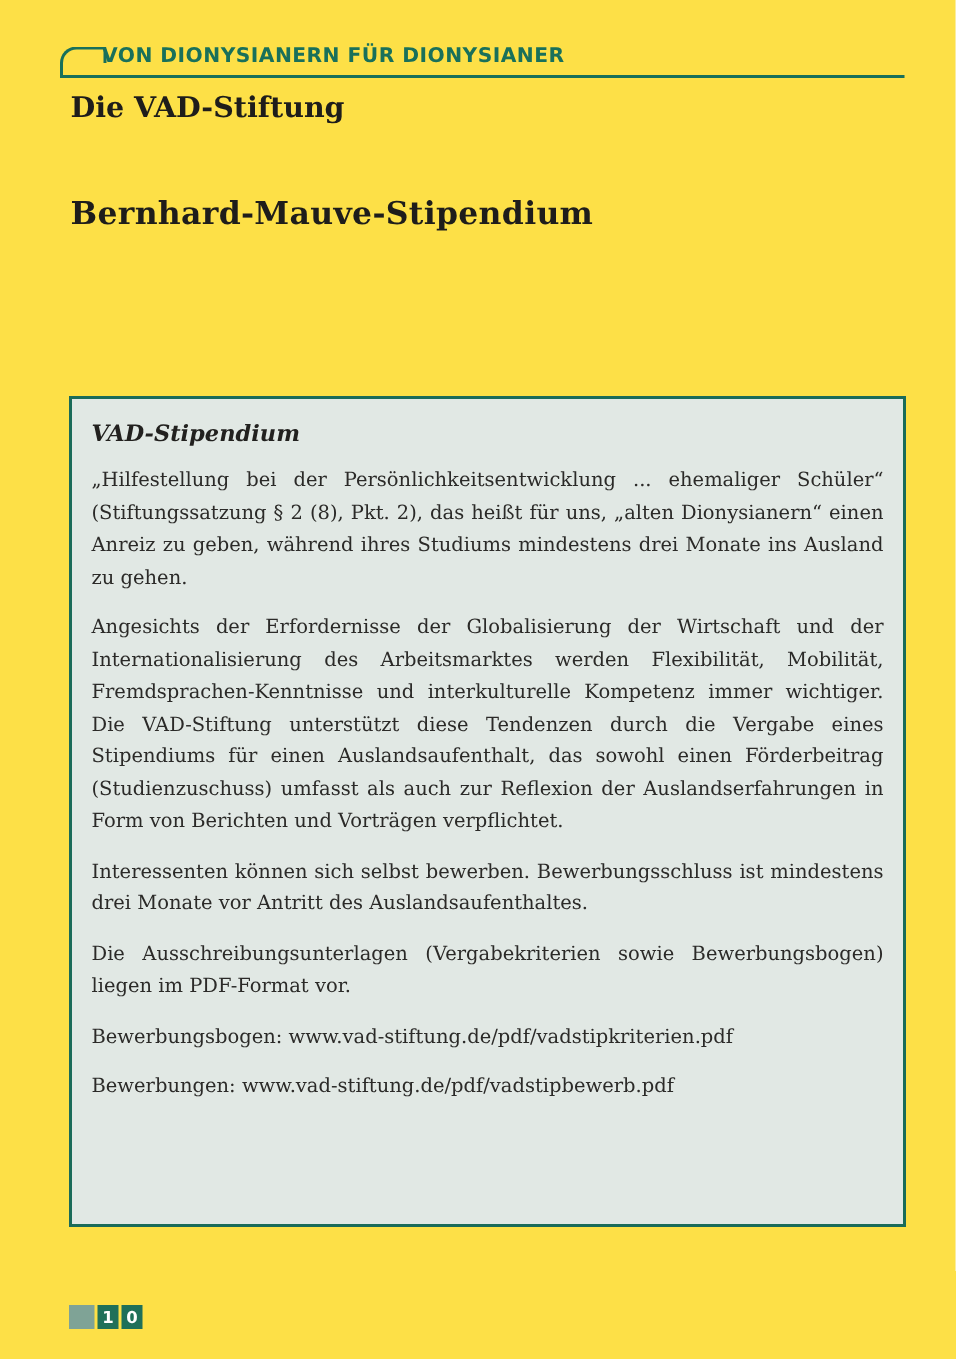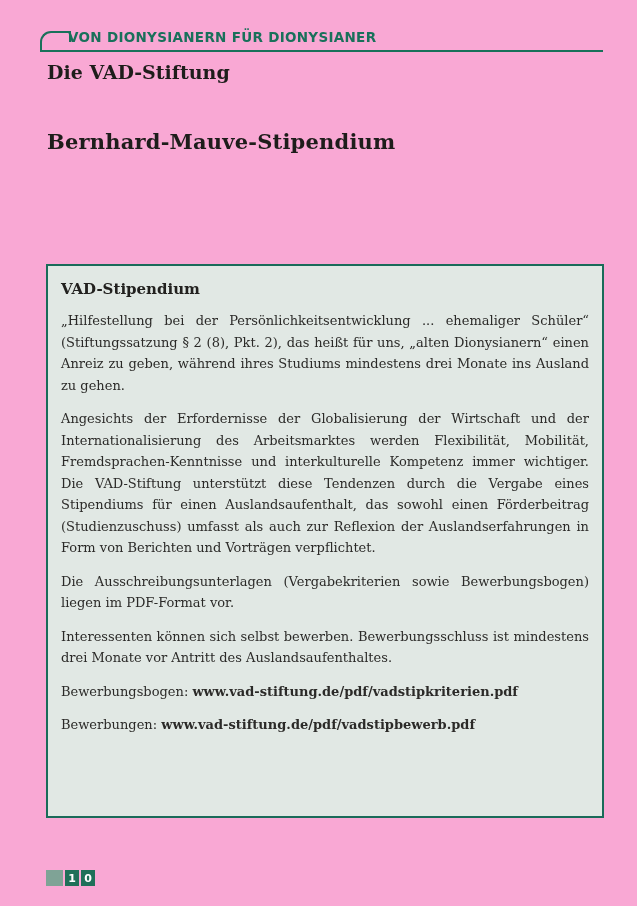--- a/index.html
+++ b/index.html
@@ -4,21 +4,21 @@
 <style>
   * { margin: 0; padding: 0; box-sizing: border-box; }
   html, body { background: #ffffff; }
   body {
     width: 637px; height: 906px;
     position: relative;
     font-family: "DejaVu Serif", serif;
     color: #2b2a28;
     overflow: hidden;
   }
-  .page { position: absolute; inset: 0; background: #f9a8d4; }
+  .page { position: absolute; inset: 0; background: #fde047; }
 
   
   .header-title {
     position: absolute; left: 68px; top: 29px;
     font-family: "DejaVu Sans", "Liberation Sans", sans-serif;
     font-weight: bold; font-size: 13.5px; letter-spacing: 0.3px;
     color: #19705a; white-space: nowrap;
   }
   .header-rule {
     position: absolute; left: 40px; top: 50px;
@@ -50,33 +50,33 @@
   
   .info-box {
     position: absolute; left: 46px; top: 264px;
     width: 558px; height: 554px;
     background: #e1e8e4;
     border: 2px solid #1a6b59;
     padding: 14px 13px 10px 13px;
     overflow: hidden;
   }
   .box-title {
-    font-weight: bold; 
+    font-weight: bold; font-style: italic;
     font-size: 15px; color: #22211f;
     margin-bottom: 10px;
   }
   .info-box p {
     font-size: 13px; line-height: 21.5px;
     text-align: justify;
     color: #2b2a28;
     margin-top: 12px;
     hyphens: manual;
   }
   .info-box p.link-line { text-align: left; }
-  .url { white-space: nowrap; font-weight: bold; }
+  .url { white-space: nowrap; }
 
   
   .pagenum {
     position: absolute; left: 46px; top: 870px;
     display: flex; gap: 2px; align-items: center;
   }
   .pn-box {
     height: 16px; display: flex; align-items: center; justify-content: center;
     font-family: "DejaVu Sans", "Liberation Sans", sans-serif;
     font-weight: bold; font-size: 11px; color: #ffffff;
@@ -95,22 +95,22 @@
 
   <div class="section-subtitle">Die VAD-Stiftung</div>
 
   <h1 class="page-title">Bernhard-Mauve-Stipendium</h1>
 
   <section class="info-box">
     <h2 class="box-title">VAD-Stipendium</h2>
 
     <p>„Hilfestellung bei der Persönlichkeitsentwicklung ... ehemaliger Schüler“ (Stiftungssatzung § 2 (8), Pkt. 2), das heißt für uns, „alten Dionysianern“ einen Anreiz zu geben, während ihres Studiums mindestens drei Monate ins Ausland zu gehen.</p>
     <p>Angesichts der Erfordernisse der Globalisierung der Wirtschaft und der Internationalisierung des Arbeitsmarktes werden Flexibilität, Mobilität, Fremdsprachen-Kenntnisse und interkulturelle Kompetenz immer wichtiger. Die VAD-Stiftung unterstützt diese Tendenzen durch die Vergabe eines Stipendiums für einen Auslandsaufenthalt, das sowohl einen Förderbeitrag (Studienzuschuss) umfasst als auch zur Reflexion der Auslandserfahrungen in Form von Berichten und Vorträgen verpflichtet.</p>
+    <p>Interessenten können sich selbst bewerben. Bewerbungsschluss ist mindestens drei Monate vor Antritt des Auslandsaufenthaltes.</p>
     <p>Die Ausschreibungsunterlagen (Vergabekriterien sowie Bewerbungsbogen) liegen im PDF-Format vor.</p>
-    <p>Interessenten können sich selbst bewerben. Bewerbungsschluss ist mindestens drei Monate vor Antritt des Auslandsaufenthaltes.</p>
 
     <p class="link-line"><span>Bewerbungsbogen: </span><span class="url">www.vad-stiftung.de/pdf/vadstipkriterien.pdf</span></p>
 
     <p class="link-line"><span>Bewerbungen: </span><span class="url">www.vad-stiftung.de/pdf/vadstipbewerb.pdf</span></p>
   </section>
 
   <div class="pagenum">
     <span class="pn-box pn-blank"></span>
     <span class="pn-box pn-digit">1</span>
     <span class="pn-box pn-digit">0</span>

